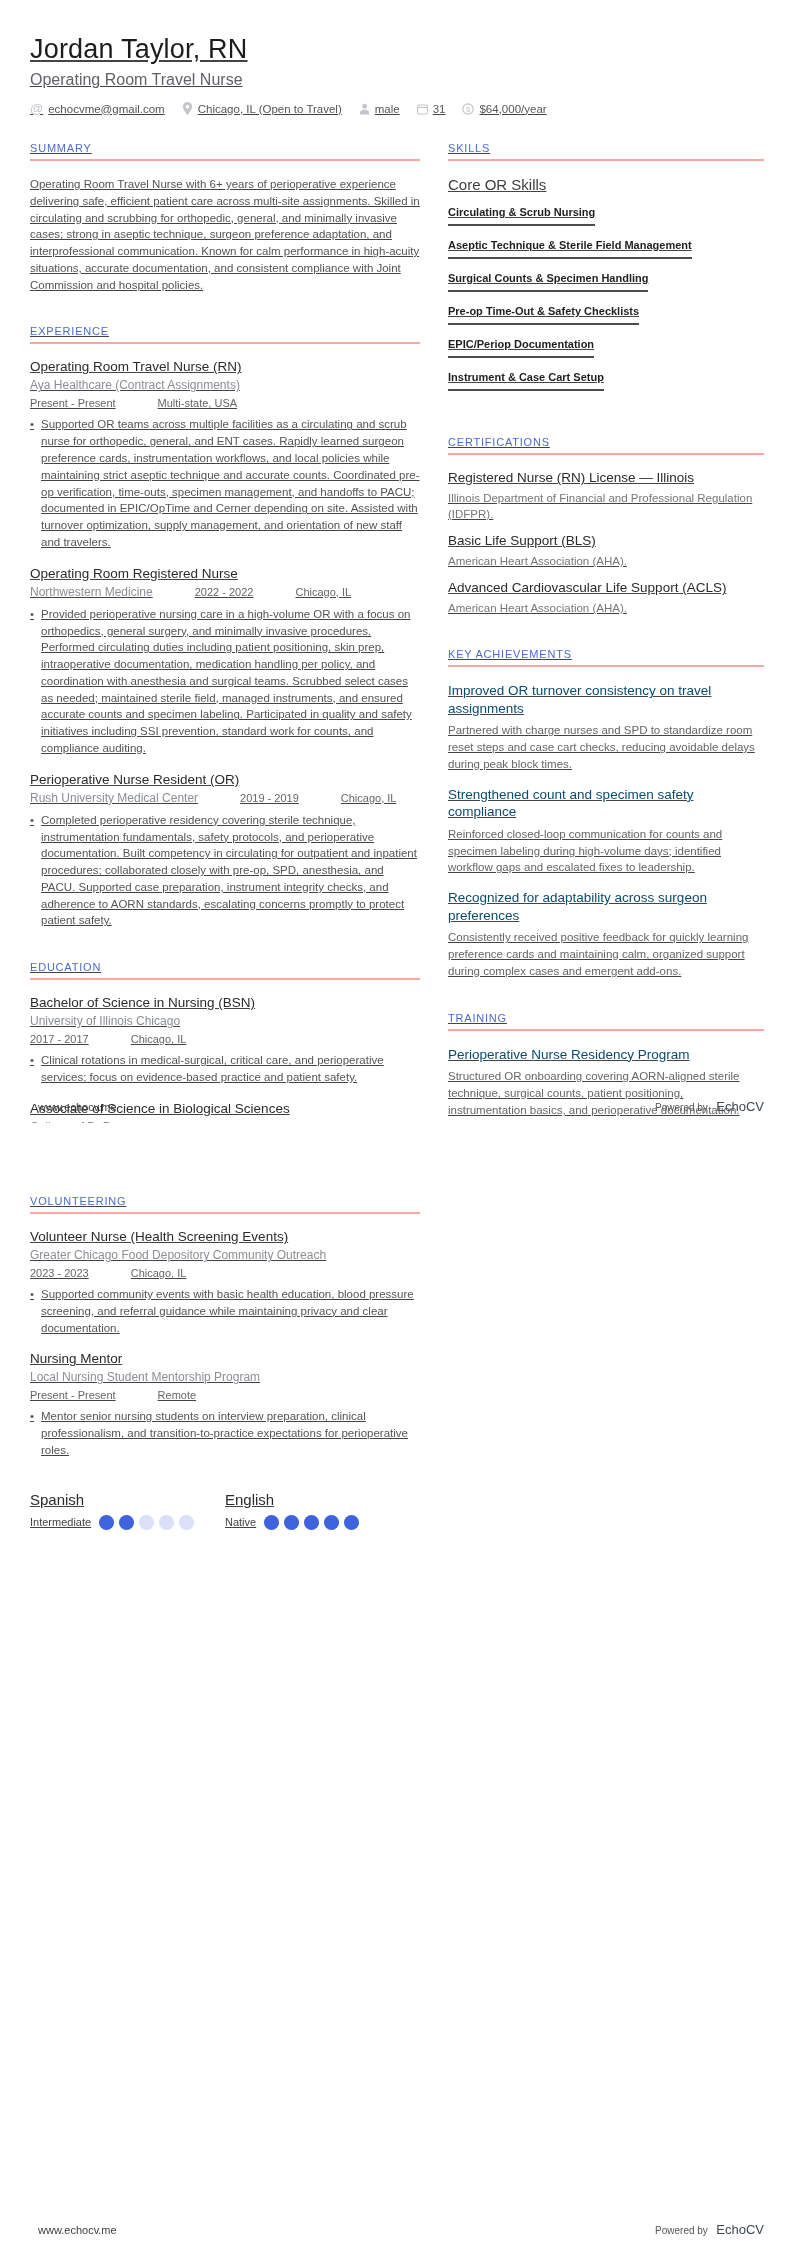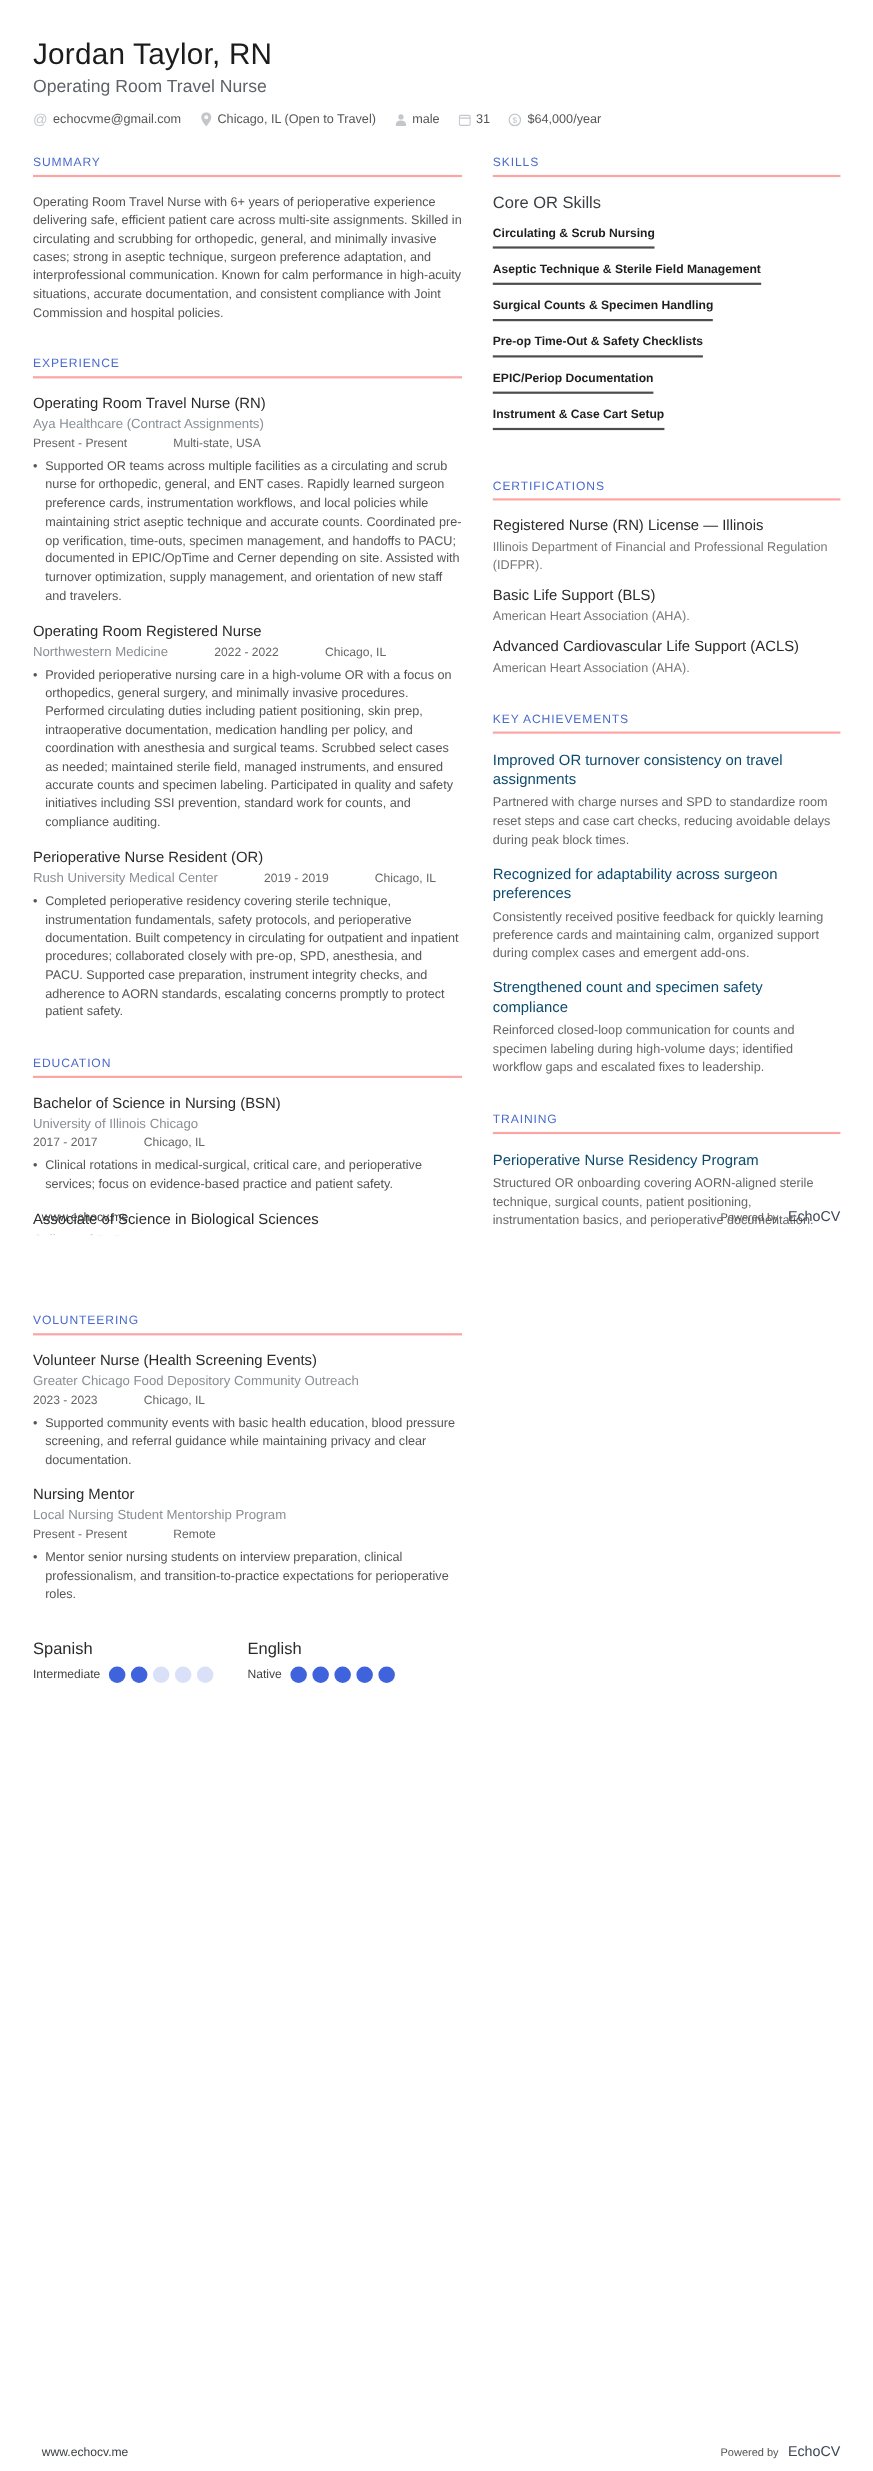--- a/index.html
+++ b/index.html
@@ -3,21 +3,21 @@
 <meta charset="utf-8">
 <style>
   * { box-sizing: border-box; }
   html, body { margin: 0; padding: 0; }
   body {
     width: 794px;
     background: #ffffff;
     font-family: "Liberation Sans", "DejaVu Sans", sans-serif;
     color: #444;
   }
-  .resume { width: 794px; }
+  .resume { width: 794px; text-decoration: underline; }
   .page {
     position: relative;
     width: 794px;
     height: 1123px;
     background: #fff;
     padding: 26px 30px 0 30px;
     overflow: hidden;
   }
   
   .name {
@@ -252,26 +252,26 @@
           </div>
         </div>
 
         <div class="section">
           <div class="section-title">KEY ACHIEVEMENTS</div>
           <div class="ach-item">
             <div class="ach-heading">Improved OR turnover consistency on travel assignments</div>
             <div class="ach-text">Partnered with charge nurses and SPD to standardize room reset steps and case cart checks, reducing avoidable delays during peak block times.</div>
           </div>
           <div class="ach-item">
+            <div class="ach-heading">Strengthened count and specimen safety compliance</div>
+            <div class="ach-text">Reinforced closed-loop communication for counts and specimen labeling during high-volume days; identified workflow gaps and escalated fixes to leadership.</div>
+          </div>
+          <div class="ach-item">
             <div class="ach-heading">Recognized for adaptability across surgeon preferences</div>
             <div class="ach-text">Consistently received positive feedback for quickly learning preference cards and maintaining calm, organized support during complex cases and emergent add-ons.</div>
-          </div>
-          <div class="ach-item">
-            <div class="ach-heading">Strengthened count and specimen safety compliance</div>
-            <div class="ach-text">Reinforced closed-loop communication for counts and specimen labeling during high-volume days; identified workflow gaps and escalated fixes to leadership.</div>
           </div>
         </div>
 
         <div class="section">
           <div class="section-title">TRAINING</div>
           <div class="ach-item">
             <div class="ach-heading">Perioperative Nurse Residency Program</div>
             <div class="ach-text">Structured OR onboarding covering AORN-aligned sterile technique, surgical counts, patient positioning, instrumentation basics, and perioperative documentation.</div>
           </div>
 

